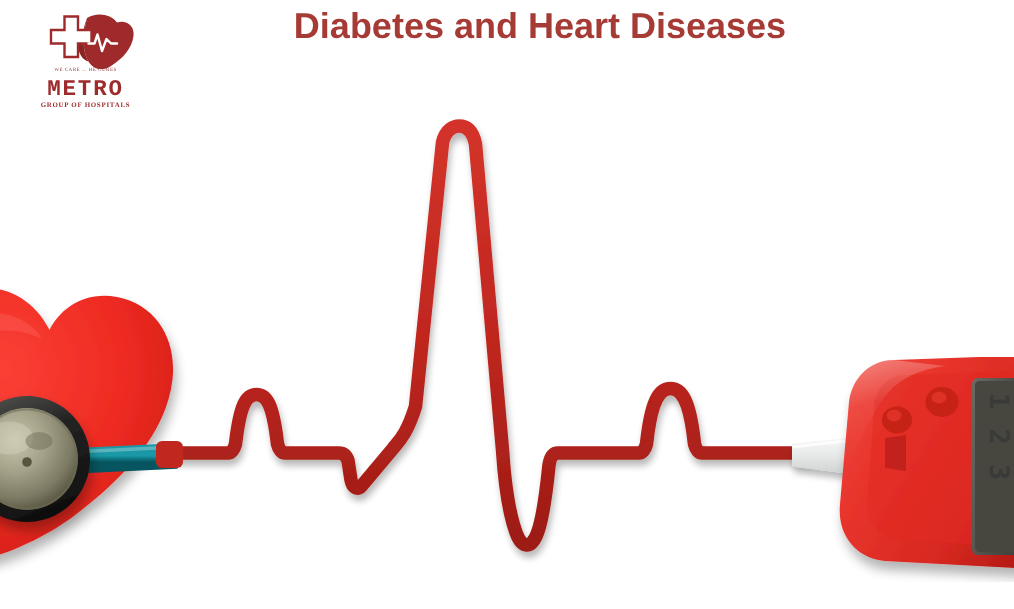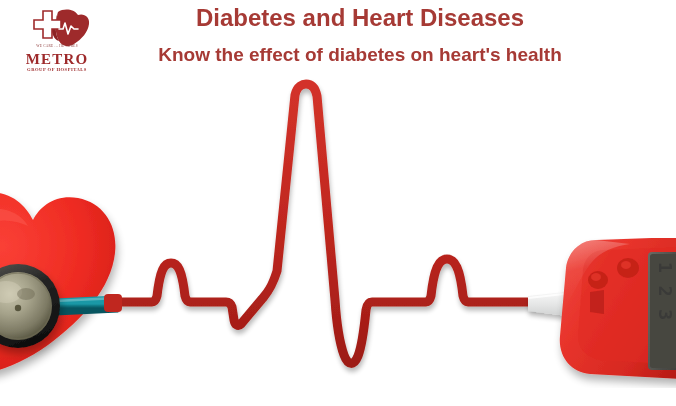--- a/index.html
+++ b/index.html
@@ -32,21 +32,21 @@
     top: 0;
     width: 78px;
     height: 44px;
   }
   #logo .logo-name {
     position: absolute;
     left: 0;
     top: 44px;
     width: 78px;
     text-align: center;
-    font-family: Liberation Serif, serif;
+    font-family: Liberation Mono, monospace;
     font-size: 15px;
     font-weight: 700;
     letter-spacing: 1.2px;
     color: #9e2a2b;
     line-height: 15px;
   }
   #logo .logo-sub {
     position: absolute;
     left: 0;
     top: 59px;
@@ -140,21 +140,20 @@
       <g>
         <polyline points="41,21 45,21 47,15 50,26 53,18 56,21 60,21" fill="none" stroke="#ffffff" stroke-width="1.6" stroke-linecap="round" stroke-linejoin="round"></polyline>
       </g>
     </svg>
     <div class="logo-tag">WE CARE ... HE CURES</div>
     <div class="logo-name">METRO</div>
     <div class="logo-sub">GROUP OF HOSPITALS</div>
   </div>
 
   <div id="title">Diabetes and Heart Diseases</div>
-  <div id="subtitle">Know the effect of diabetes on heart's health</div>
 
   <svg id="art" viewBox="0 0 676 406">
     <defs>
 
       <filter id="softshadow" x="-40%" y="-40%" width="190%" height="190%">
         <feGaussianBlur in="SourceAlpha" stdDeviation="4"></feGaussianBlur>
         <feOffset dx="2" dy="6" result="off"></feOffset>
         <feComponentTransfer>
             <feFuncA type="linear" slope="0.30"></feFuncA>
           </feComponentTransfer>

